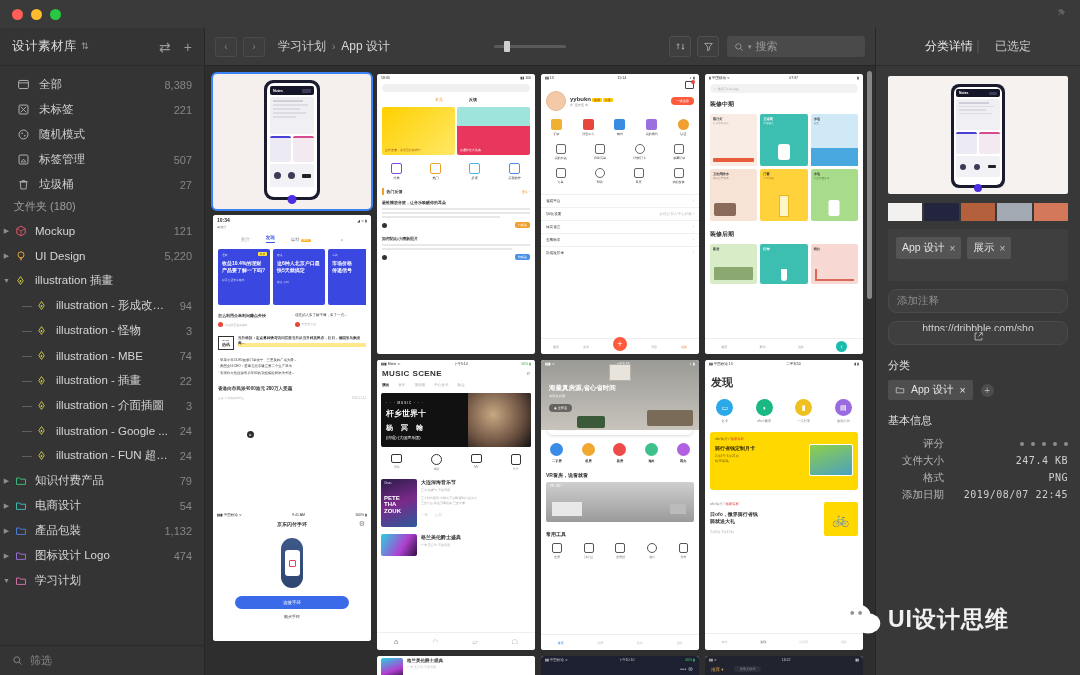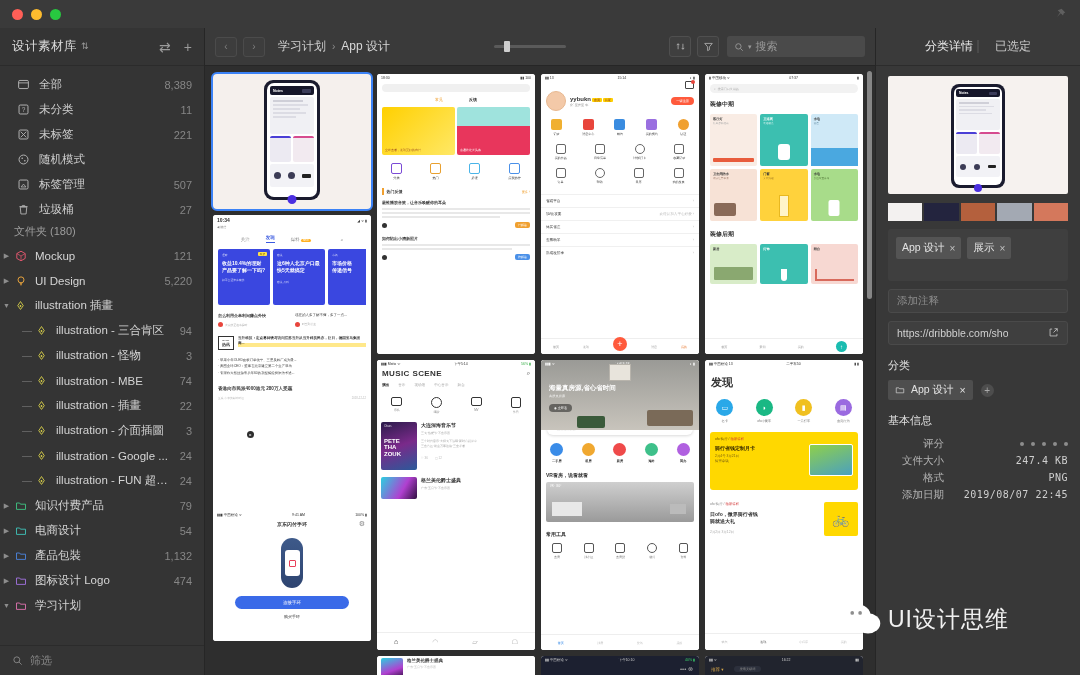--- a/index.html
+++ b/index.html
@@ -133,24 +133,24 @@
   .tag-box {
     margin-top: 8px; background: #3f3f3f; border-radius: 3px; padding: 8px 8px 22px 8px;
     display: flex; flex-wrap: wrap; gap: 6px; min-height: 52px;
   }
   .tag {
     background: #545454; border-radius: 2px; padding: 3px 6px; color: #e2e2e2; font-size: 10.5px;
     display: flex; align-items: center; gap: 5px;
   }
   .tag .x { color: #c2c2c2; font-size: 10px; }
   .field {
-    margin-top: 8px; background: #3f3f3f; border: 1px solid #4a4a4a; border-radius: 3px; height: 24px;
+    margin-top: 8px; background: #3f3f3f; border: 1px solid #4a4a4a; border-radius: 8px; height: 24px;
     display: flex; align-items: center; padding: 0 8px; color: #8c8c8c; font-size: 10.5px;
   }
-  .field.link { color: #d0d0d0; justify-content: space-between; }
+  .field.link { color: #d0d0d0; justify-content: center; flex-direction: column; }
   .field.link .lk { overflow: hidden; white-space: nowrap; text-overflow: clip; }
   .field.link .ext { color: #c6c6c6; font-size: 11px; }
 
   .subhead { color: #e0e0e0; font-size: 11px; margin-top: 13px; margin-bottom: 7px; }
   .cat-row { display: flex; align-items: center; gap: 8px; }
   .cat-chip {
     background: #4e4e4e; border-radius: 2px; padding: 3px 7px; color: #e2e2e2; font-size: 10.5px;
     display: flex; align-items: center; gap: 6px;
   }
   .plus-circle {
@@ -161,21 +161,21 @@
   .info-row .k { width: 56px; flex: 0 0 56px; color: #b4b4b4; text-align: right; }
   .info-row .v { margin-left: auto; color: #cfcfcf; font-family: "DejaVu Sans Mono", monospace; font-size: 10px; letter-spacing: .5px; }
   .stars { margin-left: auto; display: flex; gap: 7px; }
   .star { width: 4px; height: 4px; border-radius: 50%; background: #8d8d8d; }
 
   
   .watermark {
     position: absolute; left: 840px; top: 598px; display: flex; align-items: center; gap: 6px;
     pointer-events: none; z-index: 30;
   }
-  .wm-text { color: #fff; font-size: 23px; font-weight: normal; opacity: .93; letter-spacing: 1px; }
+  .wm-text { color: #fff; font-size: 23px; font-weight: bold; opacity: .93; letter-spacing: 1px; }
 
   
   .ph { width: 100%; height: 100%; background: #fff; font-size: 4px; overflow: hidden; position: relative; color: #333; }
   .statusbar { height: 7px; display:flex; align-items:center; justify-content:space-between; padding: 0 4px; font-size: 3.5px; color:#333; }
   .homebar { position:absolute; bottom:2px; left:50%; transform:translateX(-50%); width:32%; height:2px; background:#222; border-radius:2px; }
 </style>
 </head>
 <body>
 
 <div class="app">
@@ -212,30 +212,20 @@
                 <line x1="2" y1="6" x2="14" y2="6" stroke="#b4b4b4" stroke-width="1.1"></line>
               </svg>
           </span>
           <span class="label">全部</span>
           <span class="count">8,389</span>
         </div>
         <div class="nav-row">
           <span class="ico">
             <svg width="13" height="13" viewBox="0 0 16 16">
                 <rect x="2.5" y="2.5" width="11" height="11" rx="1.5" fill="none" stroke="#b4b4b4" stroke-width="1.2"></rect>
-                <text x="8" y="11" font-size="8" fill="#b4b4b4" text-anchor="middle">?</text>
-              </svg>
-          </span>
-          <span class="label">未分类</span>
-          <span class="count">11</span>
-        </div>
-        <div class="nav-row">
-          <span class="ico">
-            <svg width="13" height="13" viewBox="0 0 16 16">
-                <rect x="2.5" y="2.5" width="11" height="11" rx="1.5" fill="none" stroke="#b4b4b4" stroke-width="1.2"></rect>
                 <line x1="4.5" y1="4.5" x2="11.5" y2="11.5" stroke="#b4b4b4" stroke-width="1.1"></line>
                 <line x1="11.5" y1="4.5" x2="4.5" y2="11.5" stroke="#b4b4b4" stroke-width="1.1"></line>
               </svg>
           </span>
           <span class="label">未标签</span>
           <span class="count">221</span>
         </div>
         <div class="nav-row">
           <span class="ico">
             <svg width="13" height="13" viewBox="0 0 16 16">
@@ -306,21 +296,21 @@
               <span class="count"></span>
             </div>
             <div class="tree-row child">
               <span class="dash">—</span>
               <span class="fico">
                 <svg width="11" height="12" viewBox="0 0 16 16">
                   <path d="M8 1.5L12 7.5L8 13L4 7.5z" fill="none" stroke="#d8cf4a" stroke-width="1.3"></path>
                   <circle cx="8" cy="8" r="1.3" fill="#d8cf4a"></circle>
                 </svg>
               </span>
-              <span class="label">illustration - 三合肯区</span>
+              <span class="label">illustration - 形成改招季</span>
               <span class="count">94</span>
             </div>
             <div class="tree-row child">
               <span class="dash">—</span>
               <span class="fico">
                 <svg width="11" height="12" viewBox="0 0 16 16">
                   <path d="M8 1.5L12 7.5L8 13L4 7.5z" fill="none" stroke="#d8cf4a" stroke-width="1.3"></path>
                   <circle cx="8" cy="8" r="1.3" fill="#d8cf4a"></circle>
                 </svg>
               </span>
@@ -808,20 +798,27 @@
               <div style="display:flex;align-items:center;padding:2px 5px">
                 <span style="font-size:8px;font-weight:bold;letter-spacing:.4px">MUSIC SCENE</span>
                 <span style="margin-left:auto;font-size:6px">⌕</span>
               </div>
               <div style="display:flex;gap:9px;padding:3px 5px;font-size:3.6px;color:#aaa">
                 <span style="color:#111;font-weight:bold">演出</span>
                   <span>音乐</span>
                   <span>现场馆</span>
                   <span>中心音乐</span>
                   <span>舞台</span>
+              </div>
+              <div style="margin:3px 4px 0;height:54px;background:#111;border-radius:2px;position:relative;overflow:hidden">
+                <div style="position:absolute;right:0;top:0;width:42%;height:100%;background:radial-gradient(circle at 40% 40%,#c8a882,#6a5040 60%,#111 100%)"></div>
+                <div style="position:absolute;left:5px;top:8px;color:#fff;font-size:3px;letter-spacing:1px">· · · MUSIC · · ·</div>
+                <div style="position:absolute;left:5px;top:15px;color:#fff;font-size:8px;font-weight:bold">杆乡世界十</div>
+                <div style="position:absolute;left:5px;top:30px;color:#fff;font-size:7px;letter-spacing:3px;font-weight:bold">杨 冥 翰</div>
+                <div style="position:absolute;left:5px;top:42px;color:#fff;font-size:4px">(演唱)·(大国声乐团)</div>
               </div>
               <div style="display:flex;justify-content:space-around;margin-top:7px">
                 <div style="text-align:center">
                     <div style="width:11px;height:9px;border:1.2px solid #333;border-radius:2px;margin:auto"></div>
                     <div style="font-size:3px;margin-top:2px;color:#888">乐队</div>
                   </div>
                 <div style="text-align:center">
                     <div style="width:11px;height:11px;border:1.2px solid #333;border-radius:50%;margin:auto"></div>
                     <div style="font-size:3px;margin-top:2px;color:#888">唱片</div>
                   </div>

